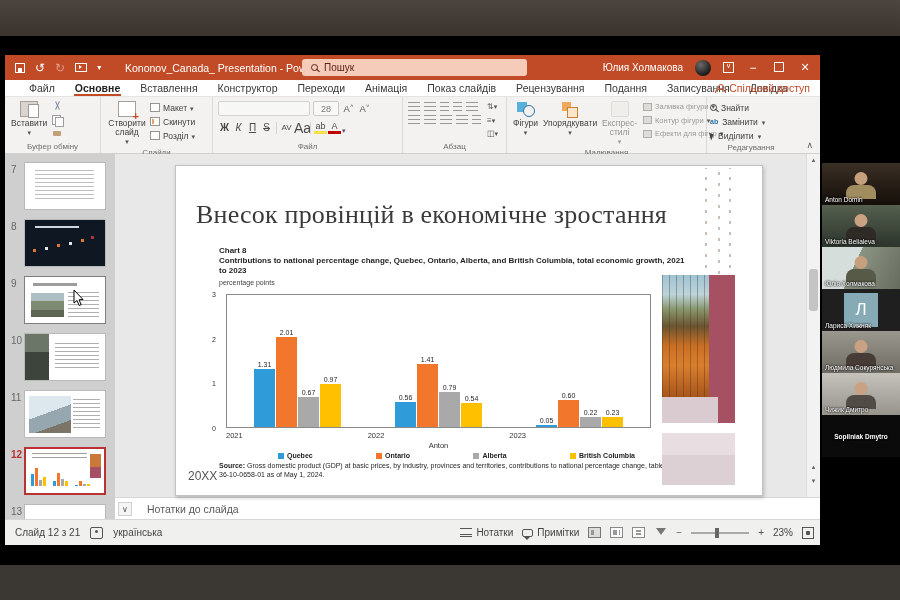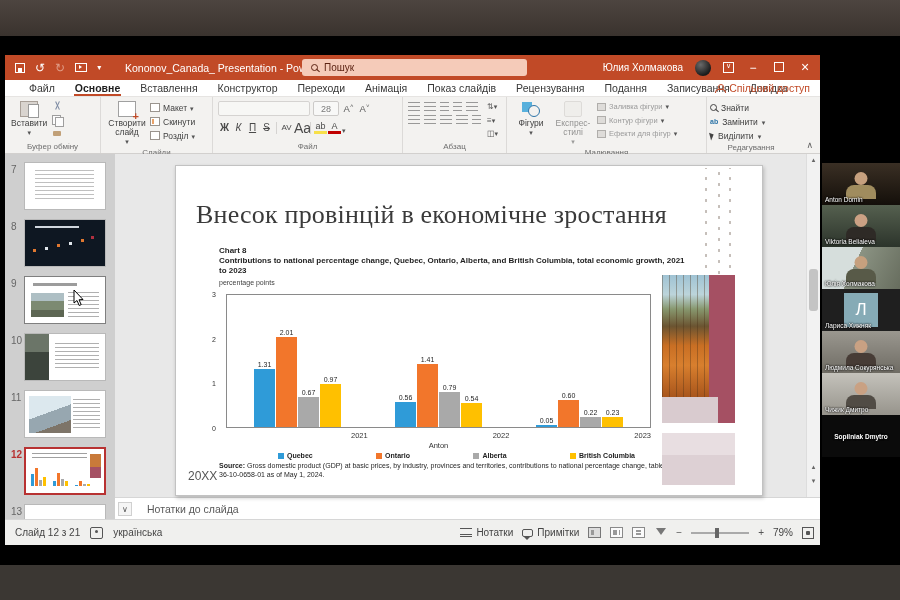--- a/index.html
+++ b/index.html
@@ -161,21 +161,21 @@
   .sl-heading { position:absolute; left:43px; top:90px; width:468px; font-size:8px; font-weight:bold; color:#1f1f1f; line-height:9.5px; }
   .sl-unit { position:absolute; left:43px; top:113px; font-size:7px; color:#3f3f3f; }
   .yaxis { position:absolute; left:26px; top:128px; width:18px; height:134px; font-size:7px; color:#333; }
   .yaxis span { position:absolute; right:4px; }
   .plot { position:absolute; left:50px; top:128px; width:425px; height:134px; border:1px solid #8a8a8a; display:flex; background:#fff; }
   .ccell { flex:1; display:flex; align-items:flex-end; justify-content:center; height:100%; }
   .bar-wrap { display:flex; flex-direction:column; justify-content:flex-end; align-items:center; width:22px; }
   .bar-val { font-size:7px; color:#1f1f1f; margin-bottom:1px; }
   .bar { width:21px; }
   .xlabels { position:absolute; left:50px; top:265px; width:425px; display:flex; font-size:7.5px; color:#333; }
-  .xlabels div { flex:1; text-align:right; }
+  .xlabels div { flex:1; text-align:left; }
   .xtitle { position:absolute; left:50px; top:275px; width:425px; text-align:center; font-size:7.5px; color:#333; }
   .legend { position:absolute; left:50px; top:286px; width:425px; display:flex; justify-content:space-between; padding:0 16px 0 52px; font-size:7px; font-weight:bold; color:#222; }
   .lg-item { display:flex; align-items:center; gap:3px; white-space:nowrap; }
   .lg-sw { width:6px; height:6px; flex:none; }
   .sl-source { position:absolute; left:43px; top:296px; width:452px; font-size:7px; line-height:8.5px; color:#1f1f1f; }
   .sl-source b { font-weight:bold; }
   .sl-footer { position:absolute; left:12px; top:303px; font-size:12px; color:#555; }
   .dots { position:absolute; left:528px; top:2px; width:38px; height:106px;
     background-image:radial-gradient(circle,#c5beb9 1.1px,transparent 1.5px),radial-gradient(circle,#c5beb9 1.1px,transparent 1.5px);
     background-size:24px 11px,24px 11px; background-position:3px 0,14px 5px; }
@@ -383,20 +383,25 @@
         <div class="rg-label">Абзац</div>
       </div>
 
       <div class="rgroup" style="width:200px">
         <div class="rg-content">
           <div class="bigbtn" style="width:42px">
             <span class="bigicon i-shapes"></span>
             <span>Фігури</span>
               <span class="dd"></span>
           </div>
+          <div class="bigbtn" style="width:58px">
+            <span class="bigicon i-arrange"></span>
+            <span>Упорядкувати</span>
+              <span class="dd"></span>
+          </div>
           <div class="bigbtn" style="width:42px;opacity:.55">
             <span class="bigicon i-styles"></span>
             <span>Експрес-стилі</span>
               <span class="dd"></span>
           </div>
           <div class="graycol">
             <span class="grow">
                 <span class="gico"></span>
                 <span>Заливка фігури</span>
                 <span class="dd"></span>
@@ -632,21 +637,21 @@
           </span>
         <span class="vico sel v1"></span>
         <span class="vico v2"></span>
         <span class="vico v3"></span>
         <span class="vico v4"></span>
         <span class="zminus"></span>
         <span class="ztrack">
             <span class="zthumb"></span>
           </span>
         <span class="zplus"></span>
-        <span>79%</span>
+        <span>23%</span>
         <span class="zfit"></span>
       </div>
     </div>
   </div>
 
   <div class="participants" id="participants">
       <div class="tile video-dark">
         <div class="head"></div>
         <div class="torso"></div>
         <div class="pname">Anton Domin</div>

